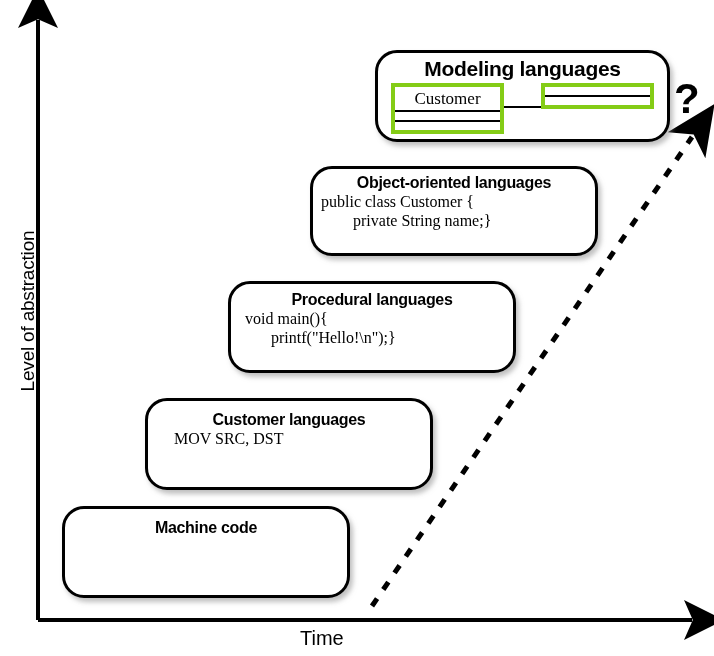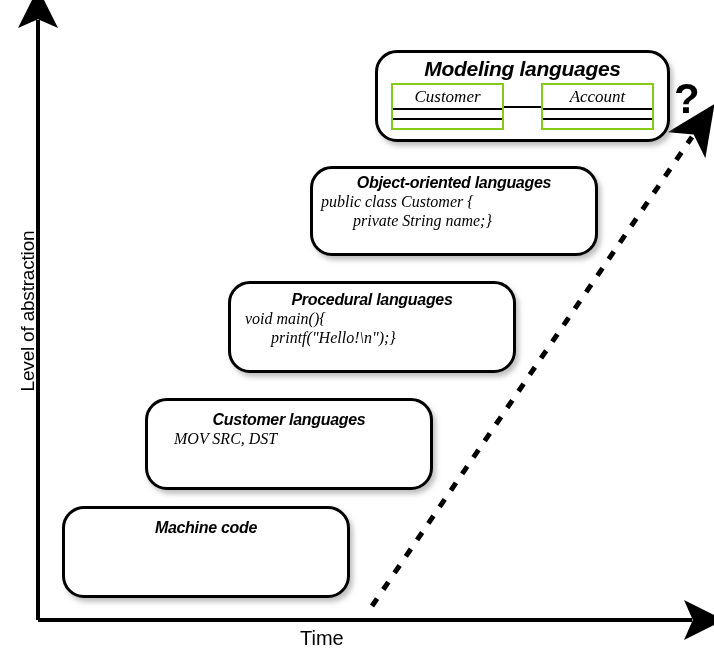--- a/index.html
+++ b/index.html
@@ -35,21 +35,20 @@
 
   
   .stepbox{
     position:absolute;
     background:#ffffff;
     border:3px solid #000000;
     border-radius:22px;
     box-shadow:3px 4px 5px rgba(140,140,140,0.55);
     box-sizing:border-box;
     overflow:hidden;
-    font-style:italic;
   }
   .box-title{
     text-align:center;
     font-weight:bold;
     font-size:16px;
     font-family:"Liberation Sans", sans-serif;
     color:#000;
     letter-spacing:-0.3px;
     line-height:1.12;
     margin-top:6px;
@@ -74,21 +73,21 @@
   #box-machine .box-title,
   #box-assembler .box-title{margin-top:10px;}
   #box-procedural .box-title{margin-top:7px;}
   #box-oo .box-title{margin-top:5px;}
   #box-modeling .box-title{margin-top:4px;font-size:21px;}
 
   
   .uml-area{position:relative;height:44px;margin:2px 10px 0 10px;}
   .uml-class{
     position:absolute;top:0;
-    border:2px solid #84cc16;
+    border:4px solid #84cc16;
     background:#fff;
     box-sizing:border-box;
     width:113px;
   }
   #uml-customer{left:3px;}
   #uml-account{right:3px;}
   .uml-name{
     font-family:"Liberation Serif", serif;
     font-size:17px;
     text-align:center;
@@ -167,20 +166,19 @@
   <div class="stepbox" id="box-modeling">
     <div class="box-title">Modeling languages</div>
     <div class="uml-area">
       <div class="uml-link"></div>
       <div class="uml-class" id="uml-customer">
         <div class="uml-name">Customer</div>
         <div class="uml-comp"></div>
         <div class="uml-comp last"></div>
       </div>
       <div class="uml-class" id="uml-account">
-        <div class="uml-name">Account</div>
         <div class="uml-comp"></div>
         <div class="uml-comp last"></div>
       </div>
     </div>
   </div>
 
 </div>
 
 </body></html>

